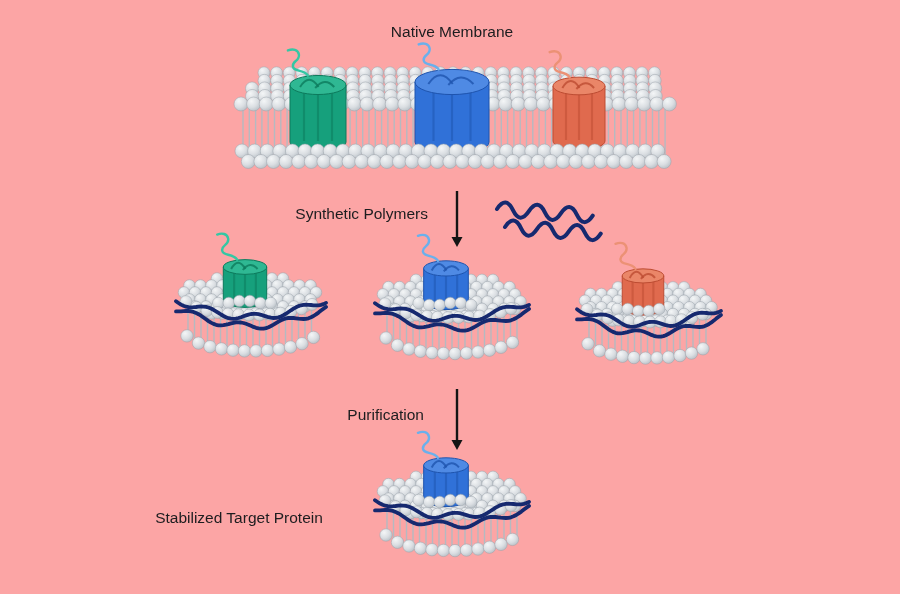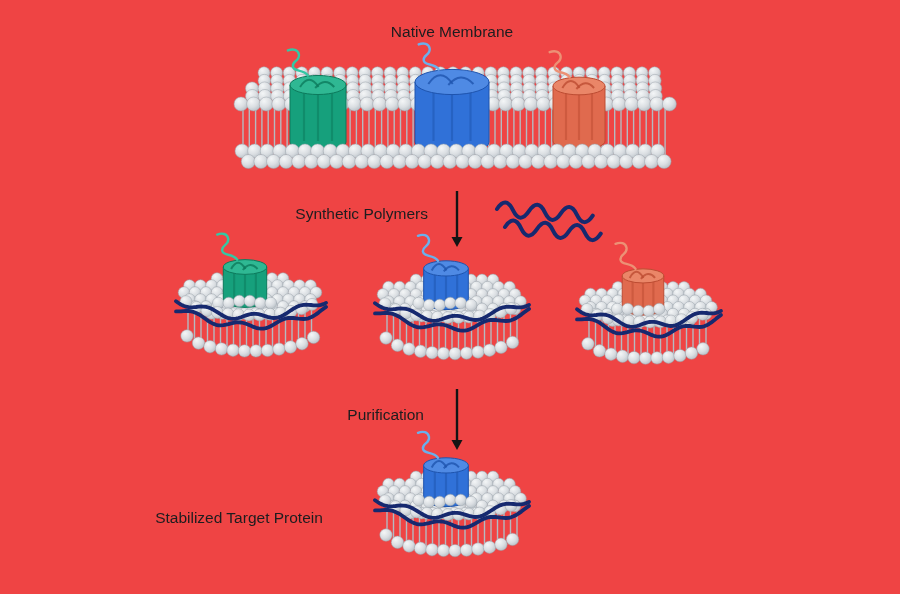--- a/index.html
+++ b/index.html
@@ -1,16 +1,16 @@
 <!DOCTYPE html>
 <html><head>
 <meta charset="utf-8">
 <style>
   html,body{margin:0;padding:0;background:#ffffff;}
-  .canvas{position:relative;width:900px;height:594px;background:#ef4444;overflow:hidden;}
+  .canvas{position:relative;width:900px;height:594px;background:#fca5a5;overflow:hidden;}
   svg{display:block;}
   text{font-family:"Liberation Sans",sans-serif;fill:#1d1d1f;}
   .label{font-size:15.5px;}
 </style>
 </head>
 <body>
 
 <div class="canvas">
   <svg id="scene" width="900" height="594" viewBox="0 0 900 594">
     <defs>

